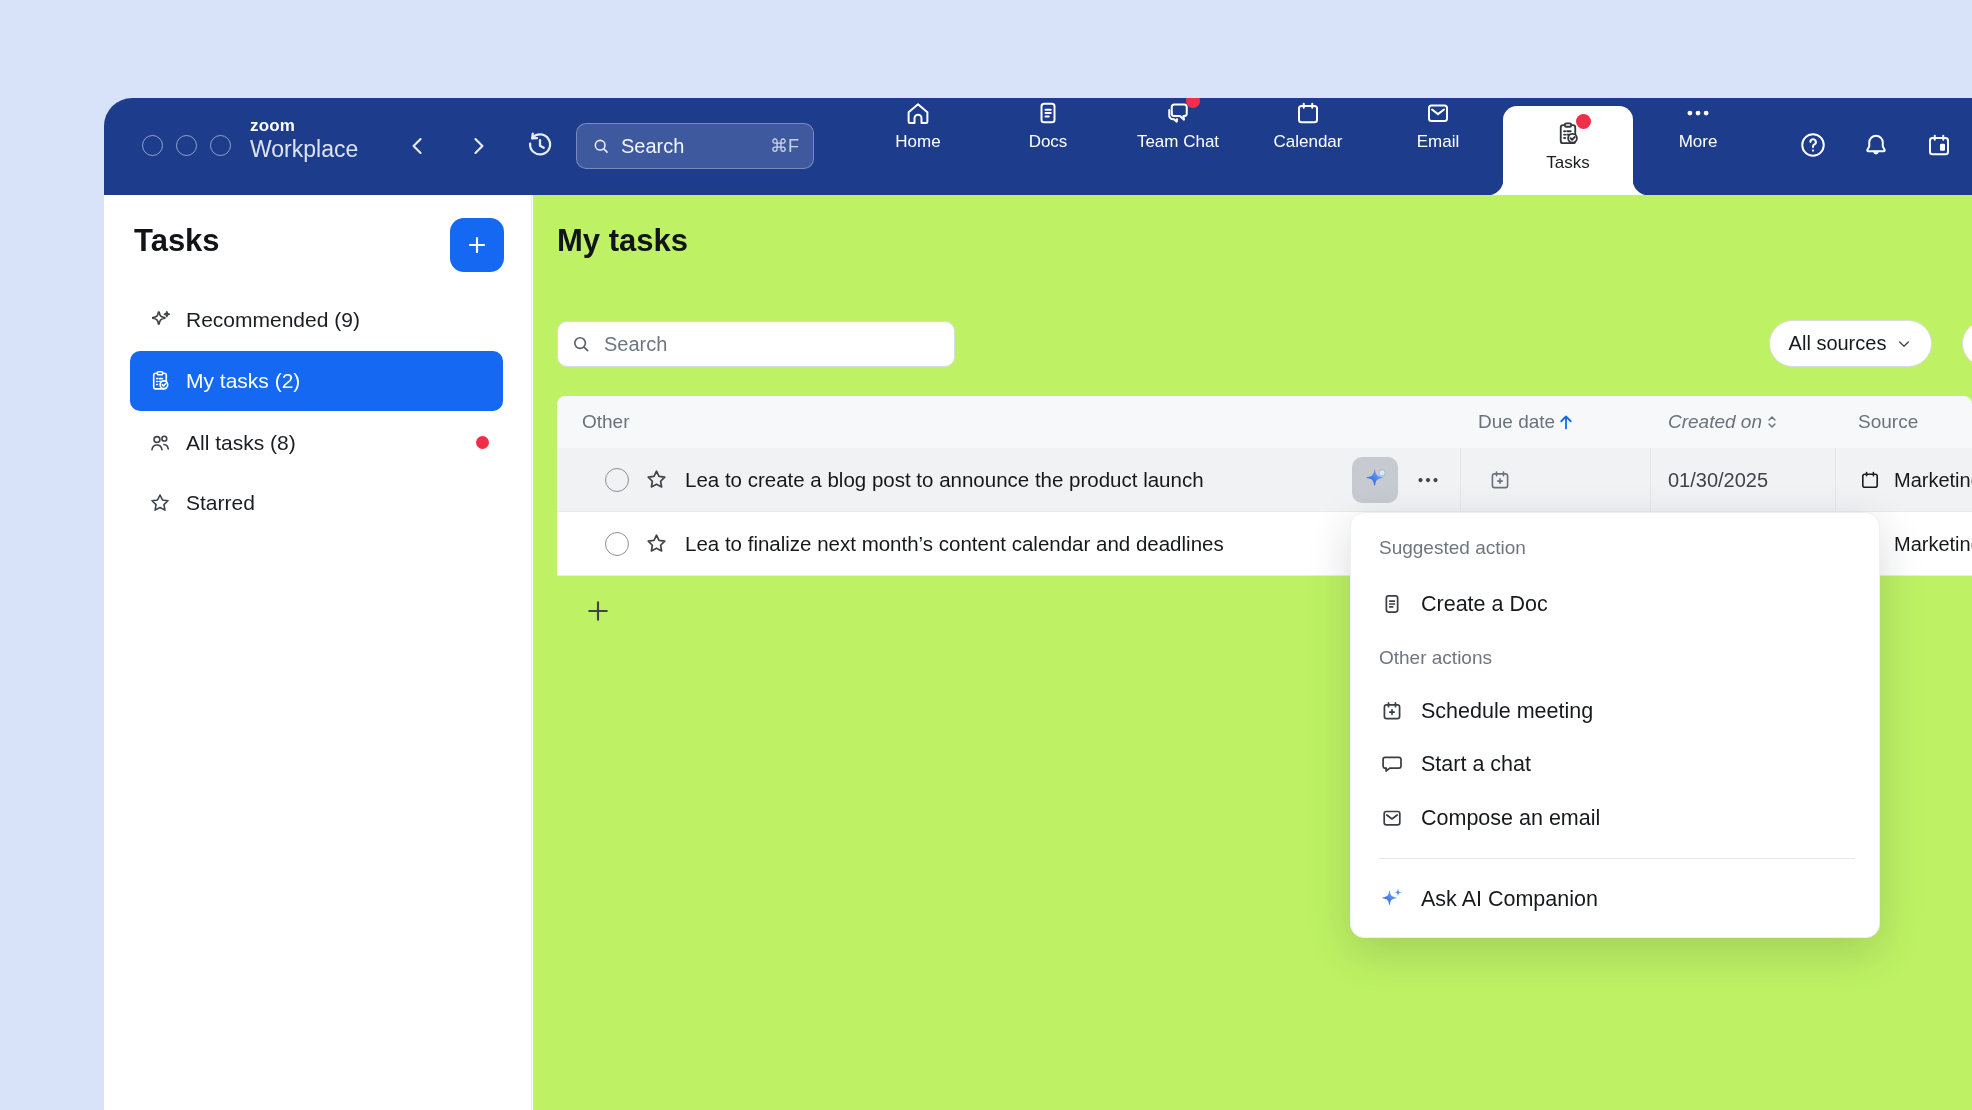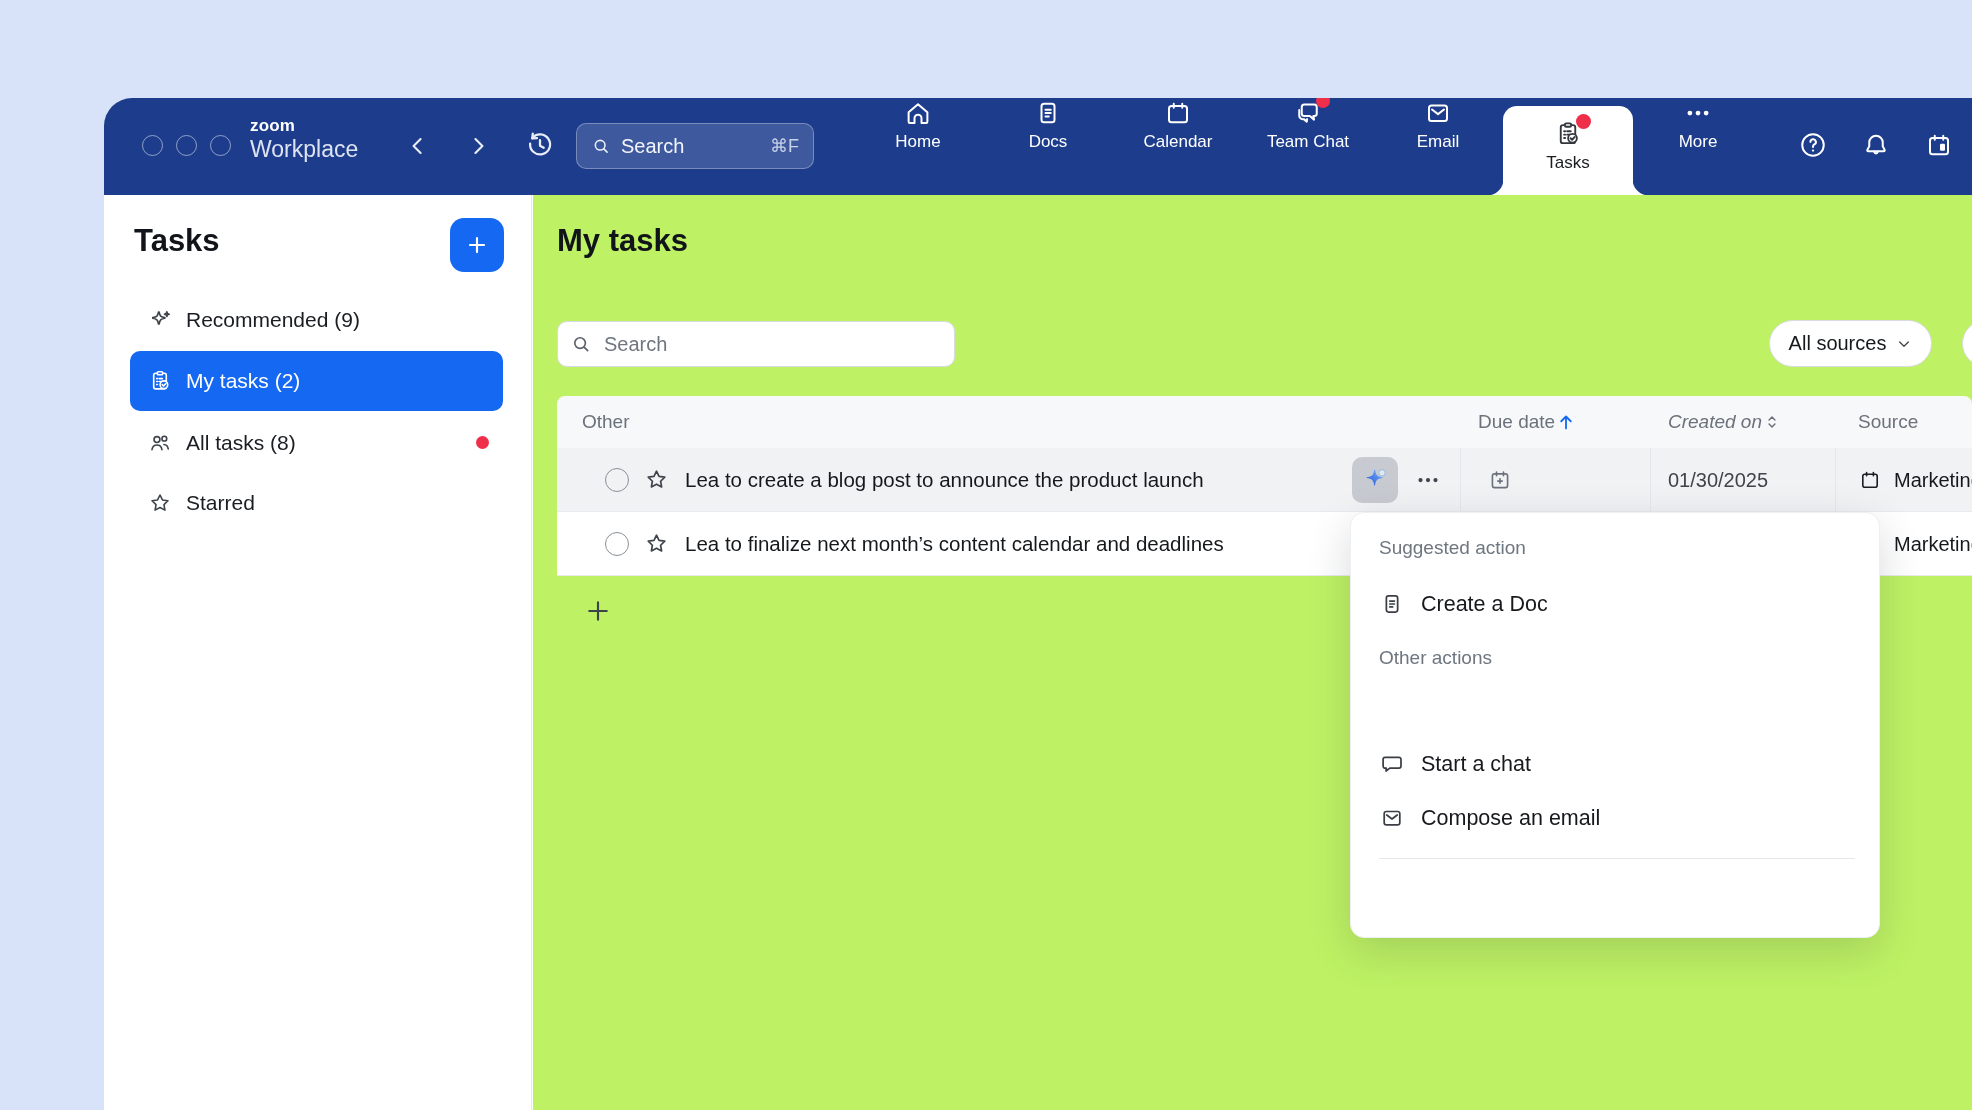--- a/index.html
+++ b/index.html
@@ -191,36 +191,36 @@
         <span class="tab-icon">
             <svg width="30" height="30" viewBox="0 0 24 24" fill="none" stroke="currentColor" stroke-width="1.6" stroke-linecap="round" stroke-linejoin="round">
               <rect x="6.8" y="4.6" width="10.4" height="14.8" rx="2"></rect>
               <path d="M10 9.3h4.2M10 12h4.2M10 14.7h2.6"></path>
             </svg>
           </span>
         <span class="tab-label">Docs</span>
       </button>
       <button class="nav-tab">
         <span class="tab-icon">
+          <svg width="30" height="30" viewBox="0 0 24 24" fill="none" stroke="currentColor" stroke-width="1.6" stroke-linecap="round" stroke-linejoin="round">
+              <path d="M9 5.2h8a2 2 0 0 1 2 2v5.2a2 2 0 0 1-2 2h-.7l.5 2.9-3.3-2.9H9a2 2 0 0 1-2-2V7.2a2 2 0 0 1 2-2z"></path>
+              <path d="M5 9.6v4.6a2.7 2.7 0 0 0 2.7 2.7h1l2.3 2 .3-2"></path>
+            </svg>
+          <span class="badge"></span>
+        </span>
+        <span class="tab-label">Team Chat</span>
+      </button>
+      <button class="nav-tab">
+        <span class="tab-icon">
             <svg width="30" height="30" viewBox="0 0 24 24" fill="none" stroke="currentColor" stroke-width="1.6" stroke-linecap="round" stroke-linejoin="round">
               <rect x="4.8" y="6.3" width="14.4" height="13" rx="2"></rect>
               <path d="M8.6 4.5v3.2M15.4 4.5v3.2"></path>
             </svg>
           </span>
         <span class="tab-label">Calendar</span>
-      </button>
-      <button class="nav-tab">
-        <span class="tab-icon">
-          <svg width="30" height="30" viewBox="0 0 24 24" fill="none" stroke="currentColor" stroke-width="1.6" stroke-linecap="round" stroke-linejoin="round">
-              <path d="M9 5.2h8a2 2 0 0 1 2 2v5.2a2 2 0 0 1-2 2h-.7l.5 2.9-3.3-2.9H9a2 2 0 0 1-2-2V7.2a2 2 0 0 1 2-2z"></path>
-              <path d="M5 9.6v4.6a2.7 2.7 0 0 0 2.7 2.7h1l2.3 2 .3-2"></path>
-            </svg>
-          <span class="badge"></span>
-        </span>
-        <span class="tab-label">Team Chat</span>
       </button>
       <button class="nav-tab">
         <span class="tab-icon">
             <svg width="30" height="30" viewBox="0 0 24 24" fill="none" stroke="currentColor" stroke-width="1.6" stroke-linecap="round" stroke-linejoin="round">
               <rect x="4.8" y="6" width="14.4" height="12.4" rx="2"></rect>
               <path d="M7.2 9.2l4.8 3.7 4.8-3.7"></path>
             </svg>
           </span>
         <span class="tab-label">Email</span>
       </button>
@@ -431,31 +431,50 @@
   <button class="menu-item mi-doc">
     <span class="mi-ic">
         <svg width="26" height="26" viewBox="0 0 24 24" fill="none" stroke="currentColor" stroke-width="1.6" stroke-linecap="round" stroke-linejoin="round">
           <rect x="6.8" y="4.6" width="10.4" height="14.8" rx="2"></rect>
           <path d="M10 9.3h4.2M10 12h4.2M10 14.7h2.6"></path>
         </svg>
       </span>
     <span class="mi-label">Create a Doc</span>
   </button>
   <div class="menu-section ms-2">Other actions</div>
+  <button class="menu-item mi-meet">
+    <span class="mi-ic">
+        <svg width="26" height="26" viewBox="0 0 24 24" fill="none" stroke="currentColor" stroke-width="1.6" stroke-linecap="round" stroke-linejoin="round">
+          <rect x="5" y="6.4" width="14" height="12.6" rx="2"></rect>
+          <path d="M8.8 4.6v3.4M15.2 4.6v3.4"></path>
+          <path d="M12 10.9v4.2M9.9 13h4.2"></path>
+        </svg>
+      </span>
+    <span class="mi-label">Schedule meeting</span>
+  </button>
   <button class="menu-item mi-chat">
     <span class="mi-ic">
         <svg width="26" height="26" viewBox="0 0 24 24" fill="none" stroke="currentColor" stroke-width="1.6" stroke-linecap="round" stroke-linejoin="round">
           <path d="M5.6 5.8h12.8a1.9 1.9 0 0 1 1.9 1.9v6.2a1.9 1.9 0 0 1-1.9 1.9H10l-3.5 2.7.2-2.7h-1a1.9 1.9 0 0 1-1.9-1.9V7.7a1.9 1.9 0 0 1 1.8-1.9z"></path>
         </svg>
       </span>
     <span class="mi-label">Start a chat</span>
   </button>
   <button class="menu-item mi-email">
     <span class="mi-ic">
         <svg width="26" height="26" viewBox="0 0 24 24" fill="none" stroke="currentColor" stroke-width="1.6" stroke-linecap="round" stroke-linejoin="round">
           <rect x="4.8" y="6" width="14.4" height="12.4" rx="2"></rect>
           <path d="M7.2 9.2l4.8 3.7 4.8-3.7"></path>
         </svg>
       </span>
     <span class="mi-label">Compose an email</span>
   </button>
   <div class="menu-div"></div>
+  <button class="menu-item mi-ai">
+    <span class="mi-ic">
+        <svg width="28" height="28" viewBox="0 0 24 24">
+      <path d="M11 5.2c.55 4 1.6 5 5.7 5.55v.6c-4.1.55-5.15 1.55-5.7 5.55h-.6c-.55-4-1.6-5-5.7-5.55v-.6c4.1-.55 5.15-1.55 5.7-5.55z" fill="url(#aig)"></path>
+      <path d="M18.2 3.6c.25 1.8.72 2.27 2.55 2.52v.36c-1.83.25-2.3.72-2.55 2.52h-.36c-.25-1.8-.72-2.27-2.55-2.52v-.36c1.83-.25 2.3-.72 2.55-2.52z" fill="#4E93F8"></path>
+    </svg>
+      </span>
+    <span class="mi-label">Ask AI Companion</span>
+  </button>
 </div>
 
 </body></html>

